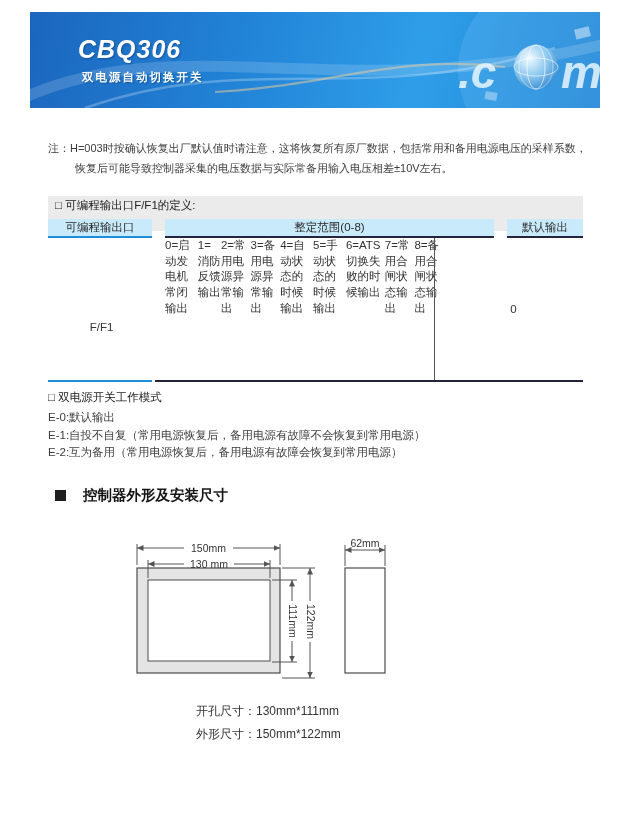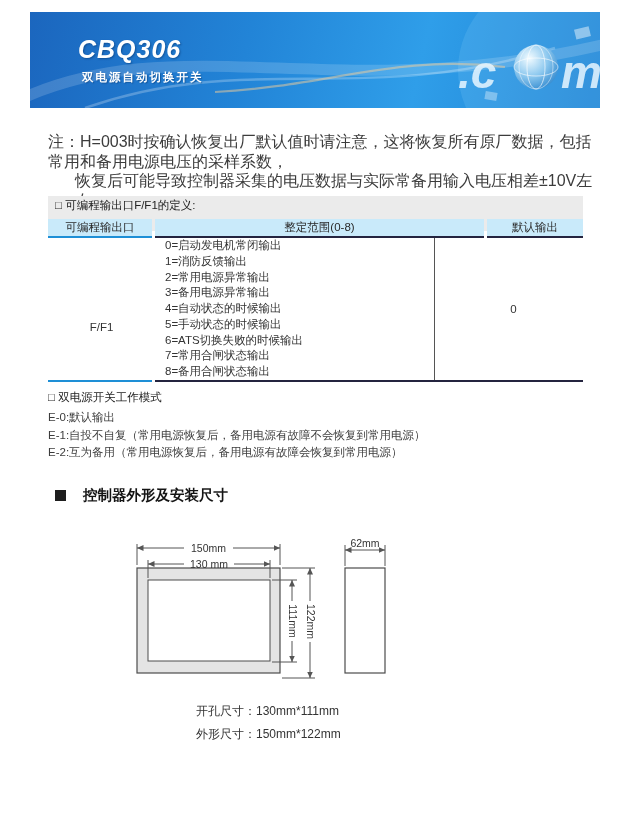--- a/index.html
+++ b/index.html
@@ -9,37 +9,37 @@
   
   .banner{position:absolute;left:30px;top:12px;width:570px;height:96px;overflow:hidden;
           background:linear-gradient(103deg,#1b66be 0%,#2284d7 38%,#2f9ee9 68%,#2083d4 100%);}
   .banner svg{position:absolute;left:0;top:0;}
   .banner-title{position:absolute;left:48px;top:23px;color:#fff;font-size:25px;font-weight:bold;
                 font-style:italic;letter-spacing:1px;text-shadow:1px 1px 2px rgba(0,40,90,.45);}
   .banner-sub{position:absolute;left:52px;top:58px;color:#fff;font-size:11.5px;font-weight:bold;
               letter-spacing:2px;text-shadow:1px 1px 1px rgba(0,40,90,.4);}
 
   
-  .note{position:absolute;left:48px;top:132px;width:548px;font-size:16px;color:#3c3c3c;line-height:19.5px;}
+  .note{position:absolute;left:48px;top:139px;width:548px;font-size:11px;color:#3c3c3c;line-height:19.5px;}
   .note .l2{margin-left:27px;}
 
   
   .secbar{position:absolute;left:48px;top:196px;width:528px;height:35px;background:#ebebeb;
           font-size:11.5px;color:#222;line-height:19px;padding-left:7px;}
 
   
   .tbl{position:absolute;left:48px;top:219px;width:535px;font-size:11.5px;}
-  .thead{display:flex;gap:3px;}
+  .thead{display:flex;gap:13px;}
   .th{background:#c9eafa;height:17px;line-height:17px;text-align:center;color:#2a2a2a;}
   .th1{width:104px;border-bottom:2px solid #1e8fd6;}
   .th2{width:329px;border-bottom:2px solid #24243f;}
   .th3{flex:1;border-bottom:2px solid #24243f;}
   .tbody{position:relative;display:flex;height:142px;}
   .tb1{width:107px;display:flex;align-items:center;justify-content:center;color:#333;margin-top:35px;}
-  .tb2{width:279px;padding-left:10px;display:flex;flex-direction:column;justify-content:space-between;}
+  .tb2{width:279px;padding-left:10px;display:flex;flex-direction:row;justify-content:space-between;}
   .tb2 div{line-height:15.7px;color:#333;}
   .tb3{flex:1;display:flex;align-items:center;justify-content:center;color:#333;}
   .vline{position:absolute;left:386px;top:0;bottom:0;width:1px;background:#555;}
   .bl{position:absolute;left:0;bottom:-2px;width:104px;height:2px;background:#1e8fd6;}
   .br{position:absolute;left:107px;right:0;bottom:-2px;height:2px;background:#24243f;}
 
   
   .mode-title{position:absolute;left:48px;top:390px;font-size:11.5px;color:#222;}
   .mode-lines{position:absolute;left:48px;top:409px;font-size:11.5px;color:#3c3c3c;line-height:17.5px;}
 

